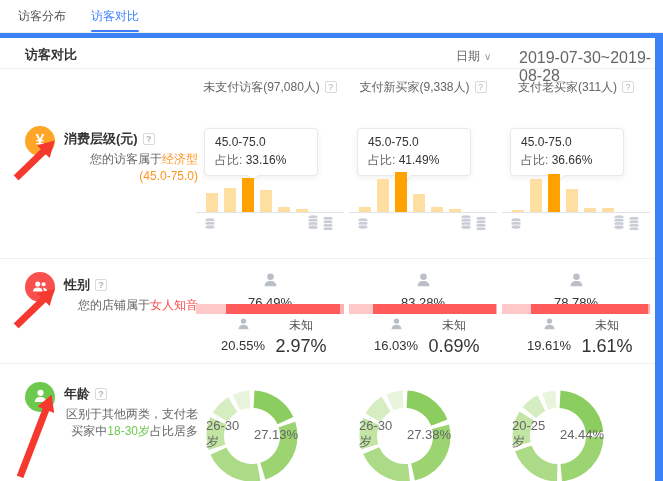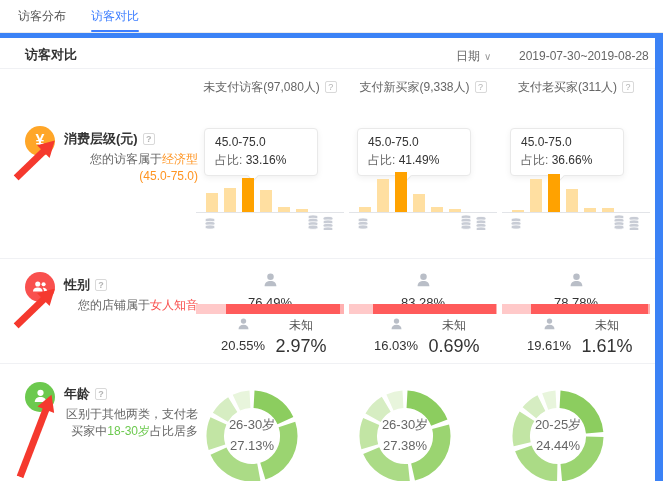--- a/index.html
+++ b/index.html
@@ -11,21 +11,21 @@
   .tab { position:absolute; top:0; height:32px; line-height:32px; font-size:12px; color:#555; cursor:pointer; }
   .tab-dist { left:18px; }
   .tab-comp { left:91px; color:#3d7eff; }
   .tab-comp::after { content:""; position:absolute; left:0; right:0; bottom:0; height:2px; background:#3d7eff; border-radius:1px; }
 
   
   .card { position:absolute; top:38px; left:0; width:655px; height:443px; background:#fff; overflow:hidden; }
   .card-title { position:absolute; left:25px; top:8px; font-size:13px; font-weight:bold; color:#333; }
   .date-label { position:absolute; left:456px; top:10px; font-size:12px; color:#666; cursor:pointer; }
   .chev { font-size:10px; color:#999; margin-left:4px; }
-  .date-range { position:absolute; left:519px; top:11px; font-size:12px; color:#666; cursor:pointer; }
+  .date-range { position:absolute; left:519px; top:11px; font-size:16px; color:#666; cursor:pointer; }
   .hdr-divider { position:absolute; left:0; top:30px; width:655px; height:1px; background:#f0f1f4; }
 
   .col-h { position:absolute; top:41px; width:148px; text-align:center; font-size:12px; color:#666; }
   .c0 { left:196px; } .c1 { left:349px; } .c2 { left:502px; }
 
   .help { display:inline-block; width:12px; height:12px; border:1px solid #d9d9d9; border-radius:2px; color:#b3b3b3; font-size:9px; line-height:10px; text-align:center; margin-left:5px; vertical-align:1px; background:#fff; cursor:pointer; }
 
   .divider { position:absolute; left:0; width:655px; height:1px; background:#f0f1f4; }
 
   
@@ -65,21 +65,21 @@
   .gseg.male { background:#ffc9c9; }
   .gseg.female { background:#ff5b5b; }
   .gseg.unknown { background:#ffb0b0; }
   .g-man { position:absolute; left:16px; top:45px; width:62px; text-align:center; }
   .g-unk { position:absolute; right:12px; top:45px; width:62px; text-align:center; font-size:12px; color:#555; }
   .g-unk .g-pct { font-size:18px; }
 
   
   .donut { position:absolute; left:10px; top:2px; width:92px; height:92px; }
   .donut svg { width:92px; height:92px; display:block; }
-  .donut-center { position:absolute; left:0; top:0; width:92px; height:92px; display:flex; flex-direction:column; align-items:center; justify-content:center; gap:4px; font-size:13px; color:#666; }
+  .donut-center { position:absolute; left:0; top:0; width:92px; height:92px; display:flex; flex-direction:row; align-items:center; justify-content:center; gap:4px; font-size:13px; color:#666; }
 
   
   .arrow { position:absolute; transform-origin:0 50%; }
   .arrow svg { display:block; }
   .a1 { left:16px; top:169px; transform:rotate(-44deg); }
   .a2 { left:16px; top:317px; transform:rotate(-44deg); }
   .a3 { left:20px; top:468px; transform:rotate(-69deg); }
 </style>
 </head>
 <body>

